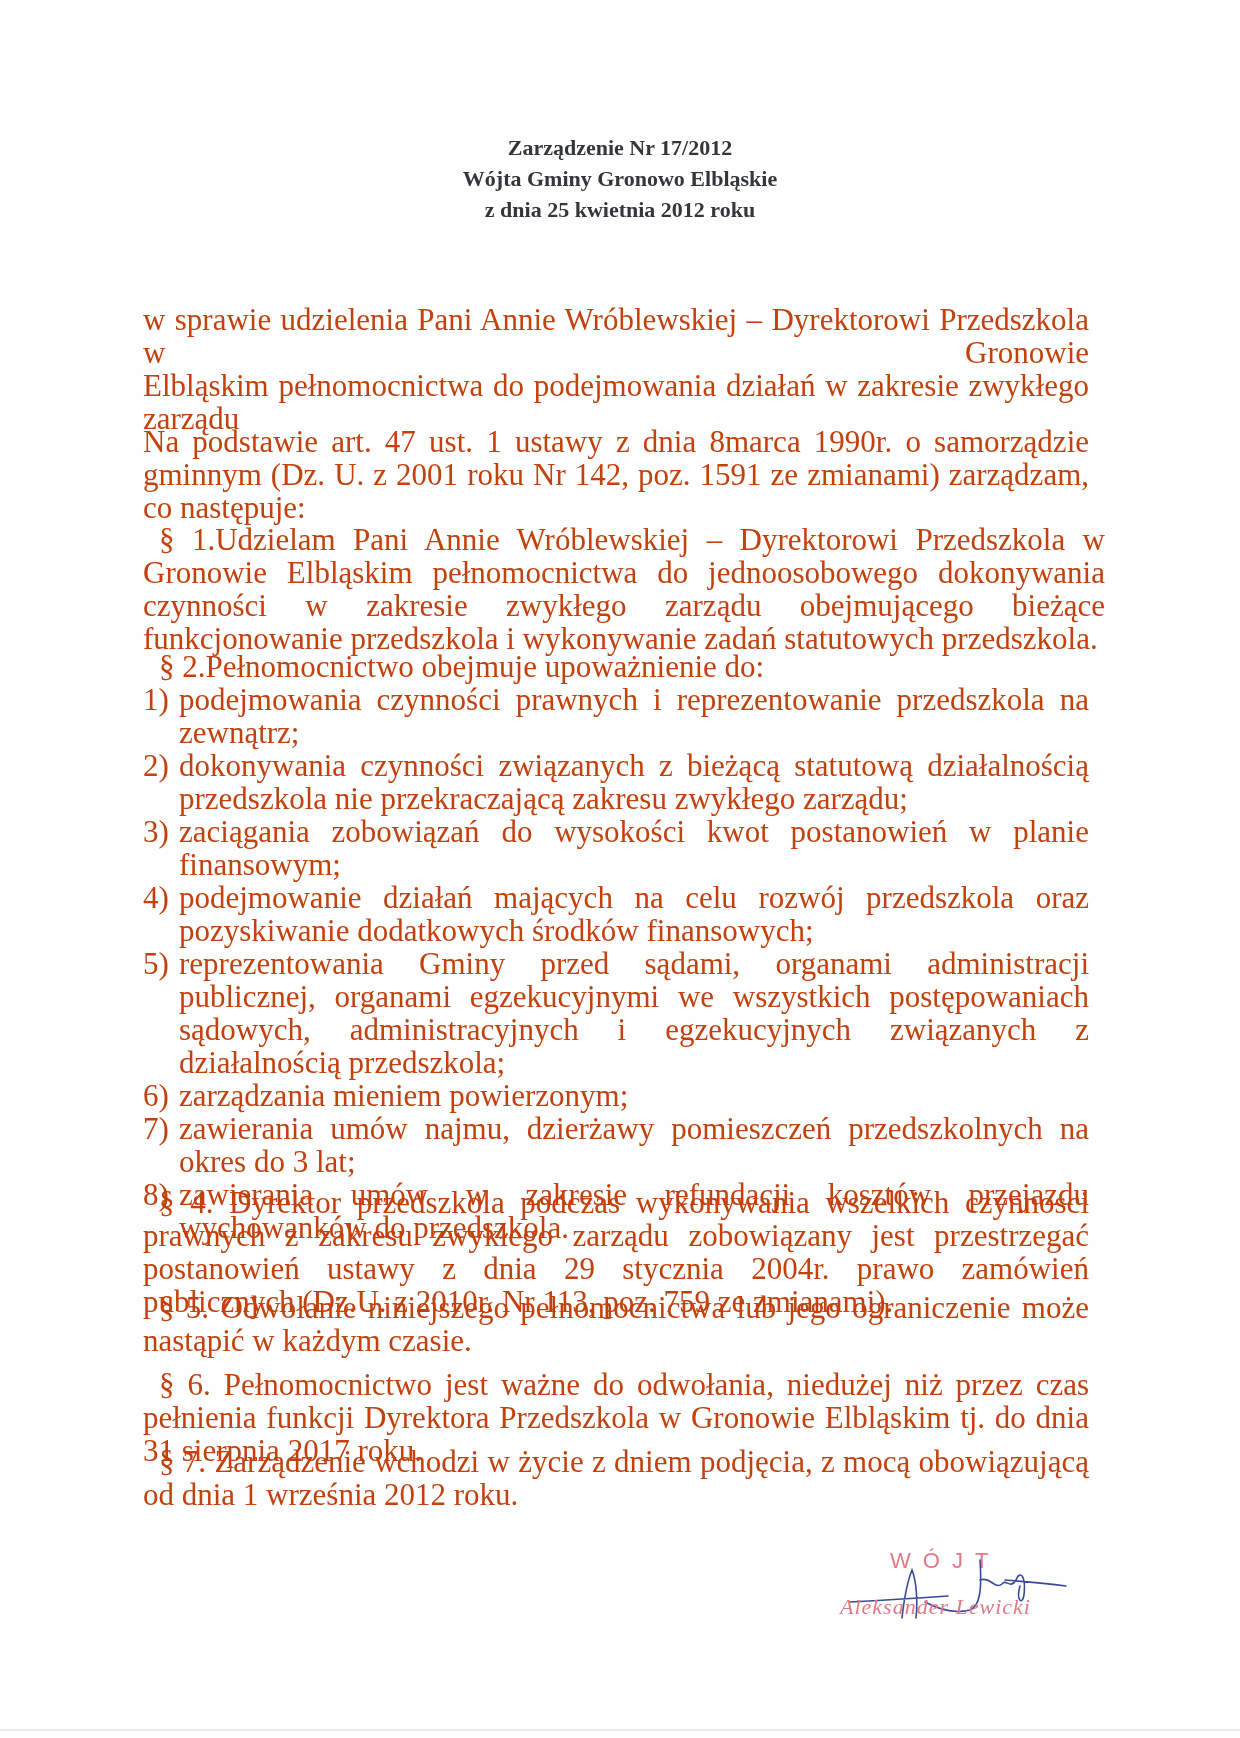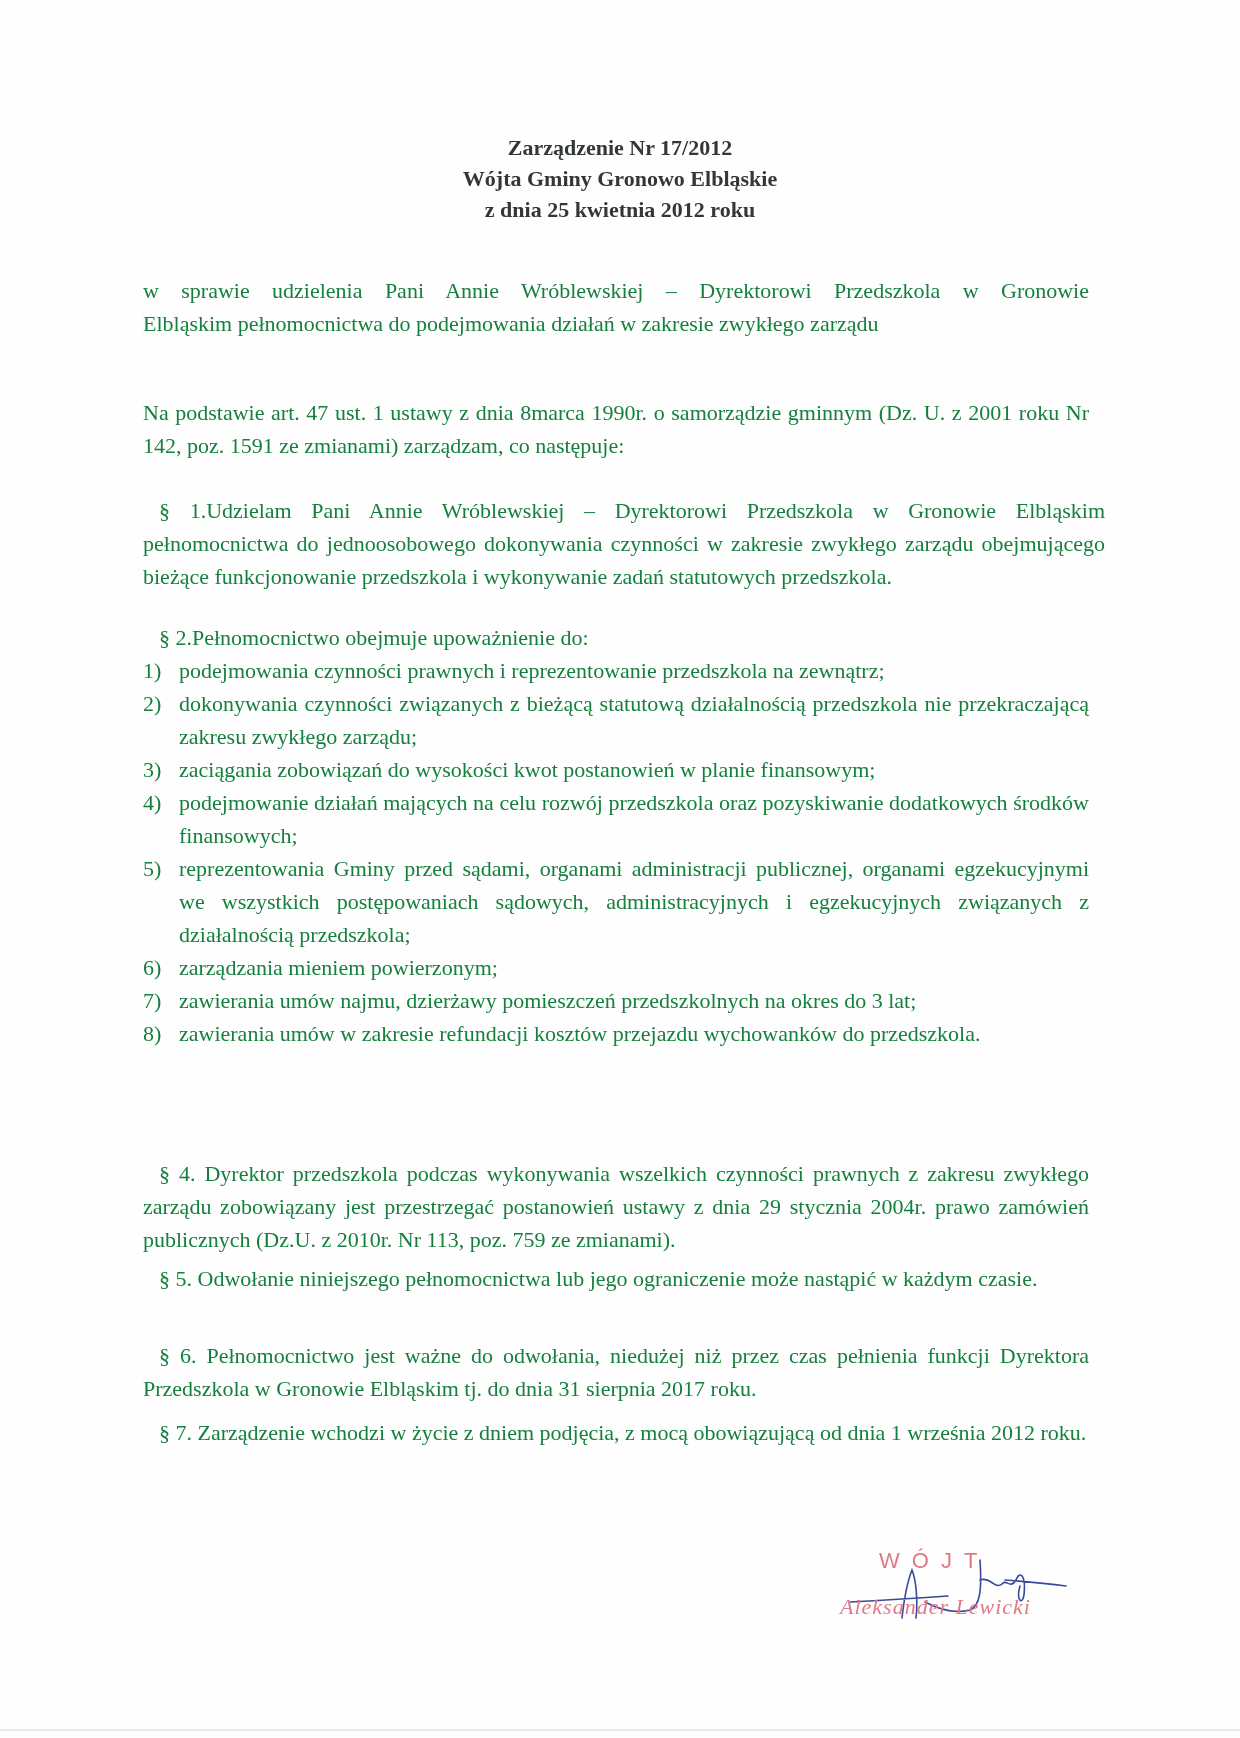--- a/index.html
+++ b/index.html
@@ -36,25 +36,26 @@
       font-weight: bold;
       font-size: 22px;
       line-height: 31px;
       color: #33373a;
     }
     .header div { margin: 0; }
     .block {
       position: absolute;
       left: 143px;
       width: 946px;
-      font-size: 22px;
+      font-size: 31px;
       line-height: 33px;
       text-align: justify;
       text-align-last: left;
-      color: #15803d;
+      color: #c2410c;
+      margin-top: 29px;
     }
     .block p { margin: 0; }
     .justify-line {
       text-align: justify;
       text-align-last: justify;
       display: block;
     }
     .subject { top: 274px; }
     .basis { top: 396px; }
     .p1 { top: 494px; }
@@ -83,21 +84,21 @@
 
     .signature {
       position: absolute;
       left: 830px;
       top: 1540px;
       width: 240px;
       height: 90px;
     }
     .stamp-title {
       position: absolute;
-      left: 49px;
+      left: 60px;
       top: 8px;
       font-family: "Liberation Sans", "DejaVu Sans", sans-serif;
       font-size: 22px;
       letter-spacing: 12px;
       color: #e07a86;
     }
     .stamp-name {
       position: absolute;
       left: 10px;
       top: 54px;

